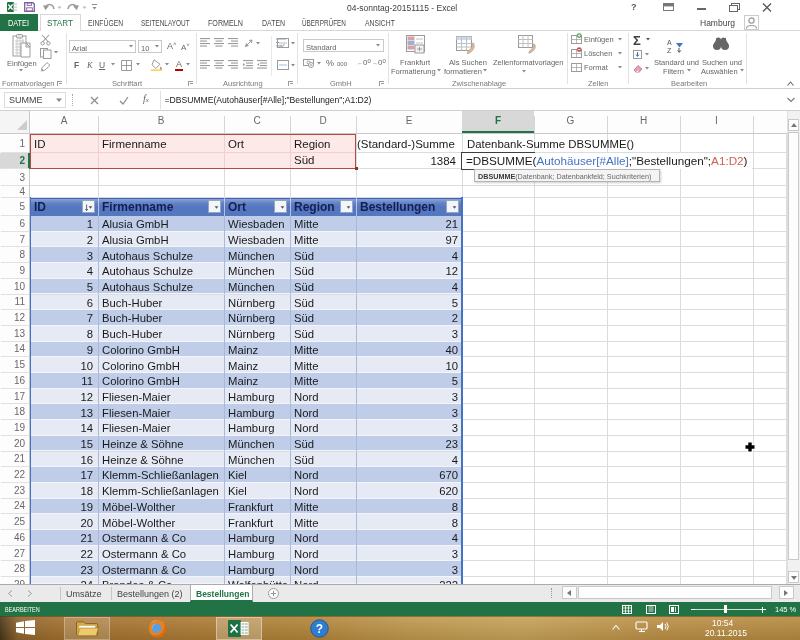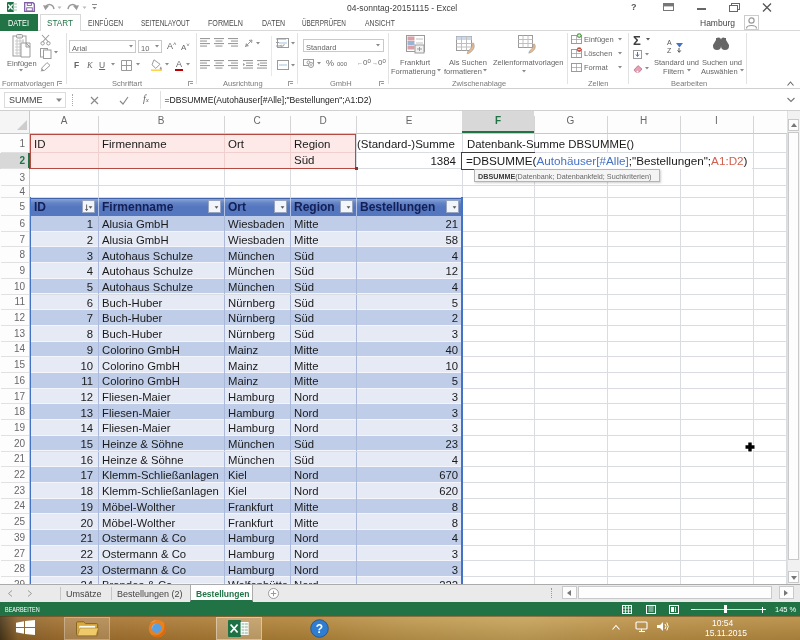--- a/index.html
+++ b/index.html
@@ -492,21 +492,21 @@
 <div class="ab" style="left:0;top:482.8999999999998px;width:30px;height:15.699999999999989px;background:transparent;"></div>
 <div class="ab tx" style="left:0;top:484.7499999999998px;width:25px;text-align:right;font-size:10px;color:#686868;font-weight:normal;">23</div>
 <div class="ab" style="left:1px;top:497.5999999999998px;width:28px;height:1px;background:#e1e1e1;"></div>
 <div class="ab" style="left:0;top:498.5999999999998px;width:30px;height:15.700000000000045px;background:transparent;"></div>
 <div class="ab tx" style="left:0;top:500.4499999999998px;width:25px;text-align:right;font-size:10px;color:#686868;font-weight:normal;">24</div>
 <div class="ab" style="left:1px;top:513.2999999999998px;width:28px;height:1px;background:#e1e1e1;"></div>
 <div class="ab" style="left:0;top:514.2999999999998px;width:30px;height:15.700000000000045px;background:transparent;"></div>
 <div class="ab tx" style="left:0;top:516.1499999999999px;width:25px;text-align:right;font-size:10px;color:#686868;font-weight:normal;">25</div>
 <div class="ab" style="left:1px;top:528.9999999999999px;width:28px;height:1px;background:#e1e1e1;"></div>
 <div class="ab" style="left:0;top:529.9999999999999px;width:30px;height:15.700000000000045px;background:transparent;"></div>
-<div class="ab tx" style="left:0;top:531.8499999999999px;width:25px;text-align:right;font-size:10px;color:#686868;font-weight:normal;">39</div>
+<div class="ab tx" style="left:0;top:531.8499999999999px;width:25px;text-align:right;font-size:10px;color:#686868;font-weight:normal;">46</div>
 <div class="ab" style="left:1px;top:544.6999999999999px;width:28px;height:1px;background:#e1e1e1;"></div>
 <div class="ab" style="left:0;top:545.6999999999999px;width:30px;height:15.700000000000045px;background:transparent;"></div>
 <div class="ab tx" style="left:0;top:547.55px;width:25px;text-align:right;font-size:10px;color:#686868;font-weight:normal;">27</div>
 <div class="ab" style="left:1px;top:560.4px;width:28px;height:1px;background:#e1e1e1;"></div>
 <div class="ab" style="left:0;top:561.4px;width:30px;height:15.700000000000045px;background:transparent;"></div>
 <div class="ab tx" style="left:0;top:563.25px;width:25px;text-align:right;font-size:10px;color:#686868;font-weight:normal;">28</div>
 <div class="ab" style="left:1px;top:576.1px;width:28px;height:1px;background:#e1e1e1;"></div>
 <div class="ab" style="left:0;top:577.1px;width:30px;height:15.700000000000045px;background:transparent;"></div>
 <div class="ab tx" style="left:0;top:578.95px;width:25px;text-align:right;font-size:10px;color:#686868;font-weight:normal;">29</div>
 <div class="ab" style="left:1px;top:591.8000000000001px;width:28px;height:1px;background:#e1e1e1;"></div>
@@ -601,21 +601,21 @@
 <div class="ab tx" style="left:356px;top:218.2px;width:102px;text-align:right;font-size:11.3px;color:#1a1a1a;">21</div>
 <div class="ab" style="left:30px;top:231.7px;width:432px;height:15.699999999999989px;background:#e5eaf5;border-bottom:1px solid #f3f5fa;"></div>
 <div class="ab" style="left:98px;top:231.7px;width:1px;height:15.699999999999989px;background:#aab9da;"></div>
 <div class="ab" style="left:224px;top:231.7px;width:1px;height:15.699999999999989px;background:#aab9da;"></div>
 <div class="ab" style="left:290px;top:231.7px;width:1px;height:15.699999999999989px;background:#aab9da;"></div>
 <div class="ab" style="left:356px;top:231.7px;width:1px;height:15.699999999999989px;background:#aab9da;"></div>
 <div class="ab tx" style="left:30px;top:233.89999999999998px;width:63px;text-align:right;font-size:11.3px;color:#1a1a1a;">2</div>
 <div class="tx" style="left:102px;top:233.89999999999998px;font-size:11.3px;color:#1a1a1a;">Alusia GmbH</div>
 <div class="tx" style="left:228px;top:233.89999999999998px;font-size:11.3px;color:#1a1a1a;">Wiesbaden</div>
 <div class="tx" style="left:294px;top:233.89999999999998px;font-size:11.3px;color:#1a1a1a;">Mitte</div>
-<div class="ab tx" style="left:356px;top:233.89999999999998px;width:102px;text-align:right;font-size:11.3px;color:#1a1a1a;">58</div>
+<div class="ab tx" style="left:356px;top:233.89999999999998px;width:102px;text-align:right;font-size:11.3px;color:#1a1a1a;">97</div>
 <div class="ab" style="left:30px;top:247.39999999999998px;width:432px;height:15.699999999999989px;background:#bfcde9;border-bottom:1px solid #f3f5fa;"></div>
 <div class="ab" style="left:98px;top:247.39999999999998px;width:1px;height:15.699999999999989px;background:#aab9da;"></div>
 <div class="ab" style="left:224px;top:247.39999999999998px;width:1px;height:15.699999999999989px;background:#aab9da;"></div>
 <div class="ab" style="left:290px;top:247.39999999999998px;width:1px;height:15.699999999999989px;background:#aab9da;"></div>
 <div class="ab" style="left:356px;top:247.39999999999998px;width:1px;height:15.699999999999989px;background:#aab9da;"></div>
 <div class="ab tx" style="left:30px;top:249.59999999999997px;width:63px;text-align:right;font-size:11.3px;color:#1a1a1a;">3</div>
 <div class="tx" style="left:102px;top:249.59999999999997px;font-size:11.3px;color:#1a1a1a;">Autohaus Schulze</div>
 <div class="tx" style="left:228px;top:249.59999999999997px;font-size:11.3px;color:#1a1a1a;">München</div>
 <div class="tx" style="left:294px;top:249.59999999999997px;font-size:11.3px;color:#1a1a1a;">Süd</div>
 <div class="ab tx" style="left:356px;top:249.59999999999997px;width:102px;text-align:right;font-size:11.3px;color:#1a1a1a;">4</div>
@@ -942,12 +942,12 @@
 <svg class="ab" style="left:635px;top:621px" width="14" height="12" viewBox="0 0 14 12">
     <rect x="1" y="1" width="11" height="7" rx="1" fill="none" stroke="#fff" stroke-width="1.1"></rect>
     <path d="M4 10.5 h6" stroke="#fff" stroke-width="1.1"></path>
     <path d="M6.5 8 v2.5" stroke="#fff" stroke-width="1.1"></path>
   </svg>
 <svg class="ab" style="left:656px;top:621px" width="13" height="11" viewBox="0 0 13 11">
     <path d="M1 4 h3 l3 -3 v9 l-3 -3 h-3 z" fill="#fff"></path>
     <path d="M9 3 a4 4 0 0 1 0 5 M10.8 1.6 a6.5 6.5 0 0 1 0 7.8" stroke="#fff" fill="none" stroke-width="1"></path>
   </svg>
 <div class="tx" style="left:712px;top:618px;font-size:8.5px;color:#fff;">10:54</div>
-<div class="tx" style="left:705px;top:628px;font-size:8.5px;color:#fff;">15.11.2015</div>
+<div class="tx" style="left:705px;top:628px;font-size:8.5px;color:#fff;">20.11.2015</div>
 </body></html>

